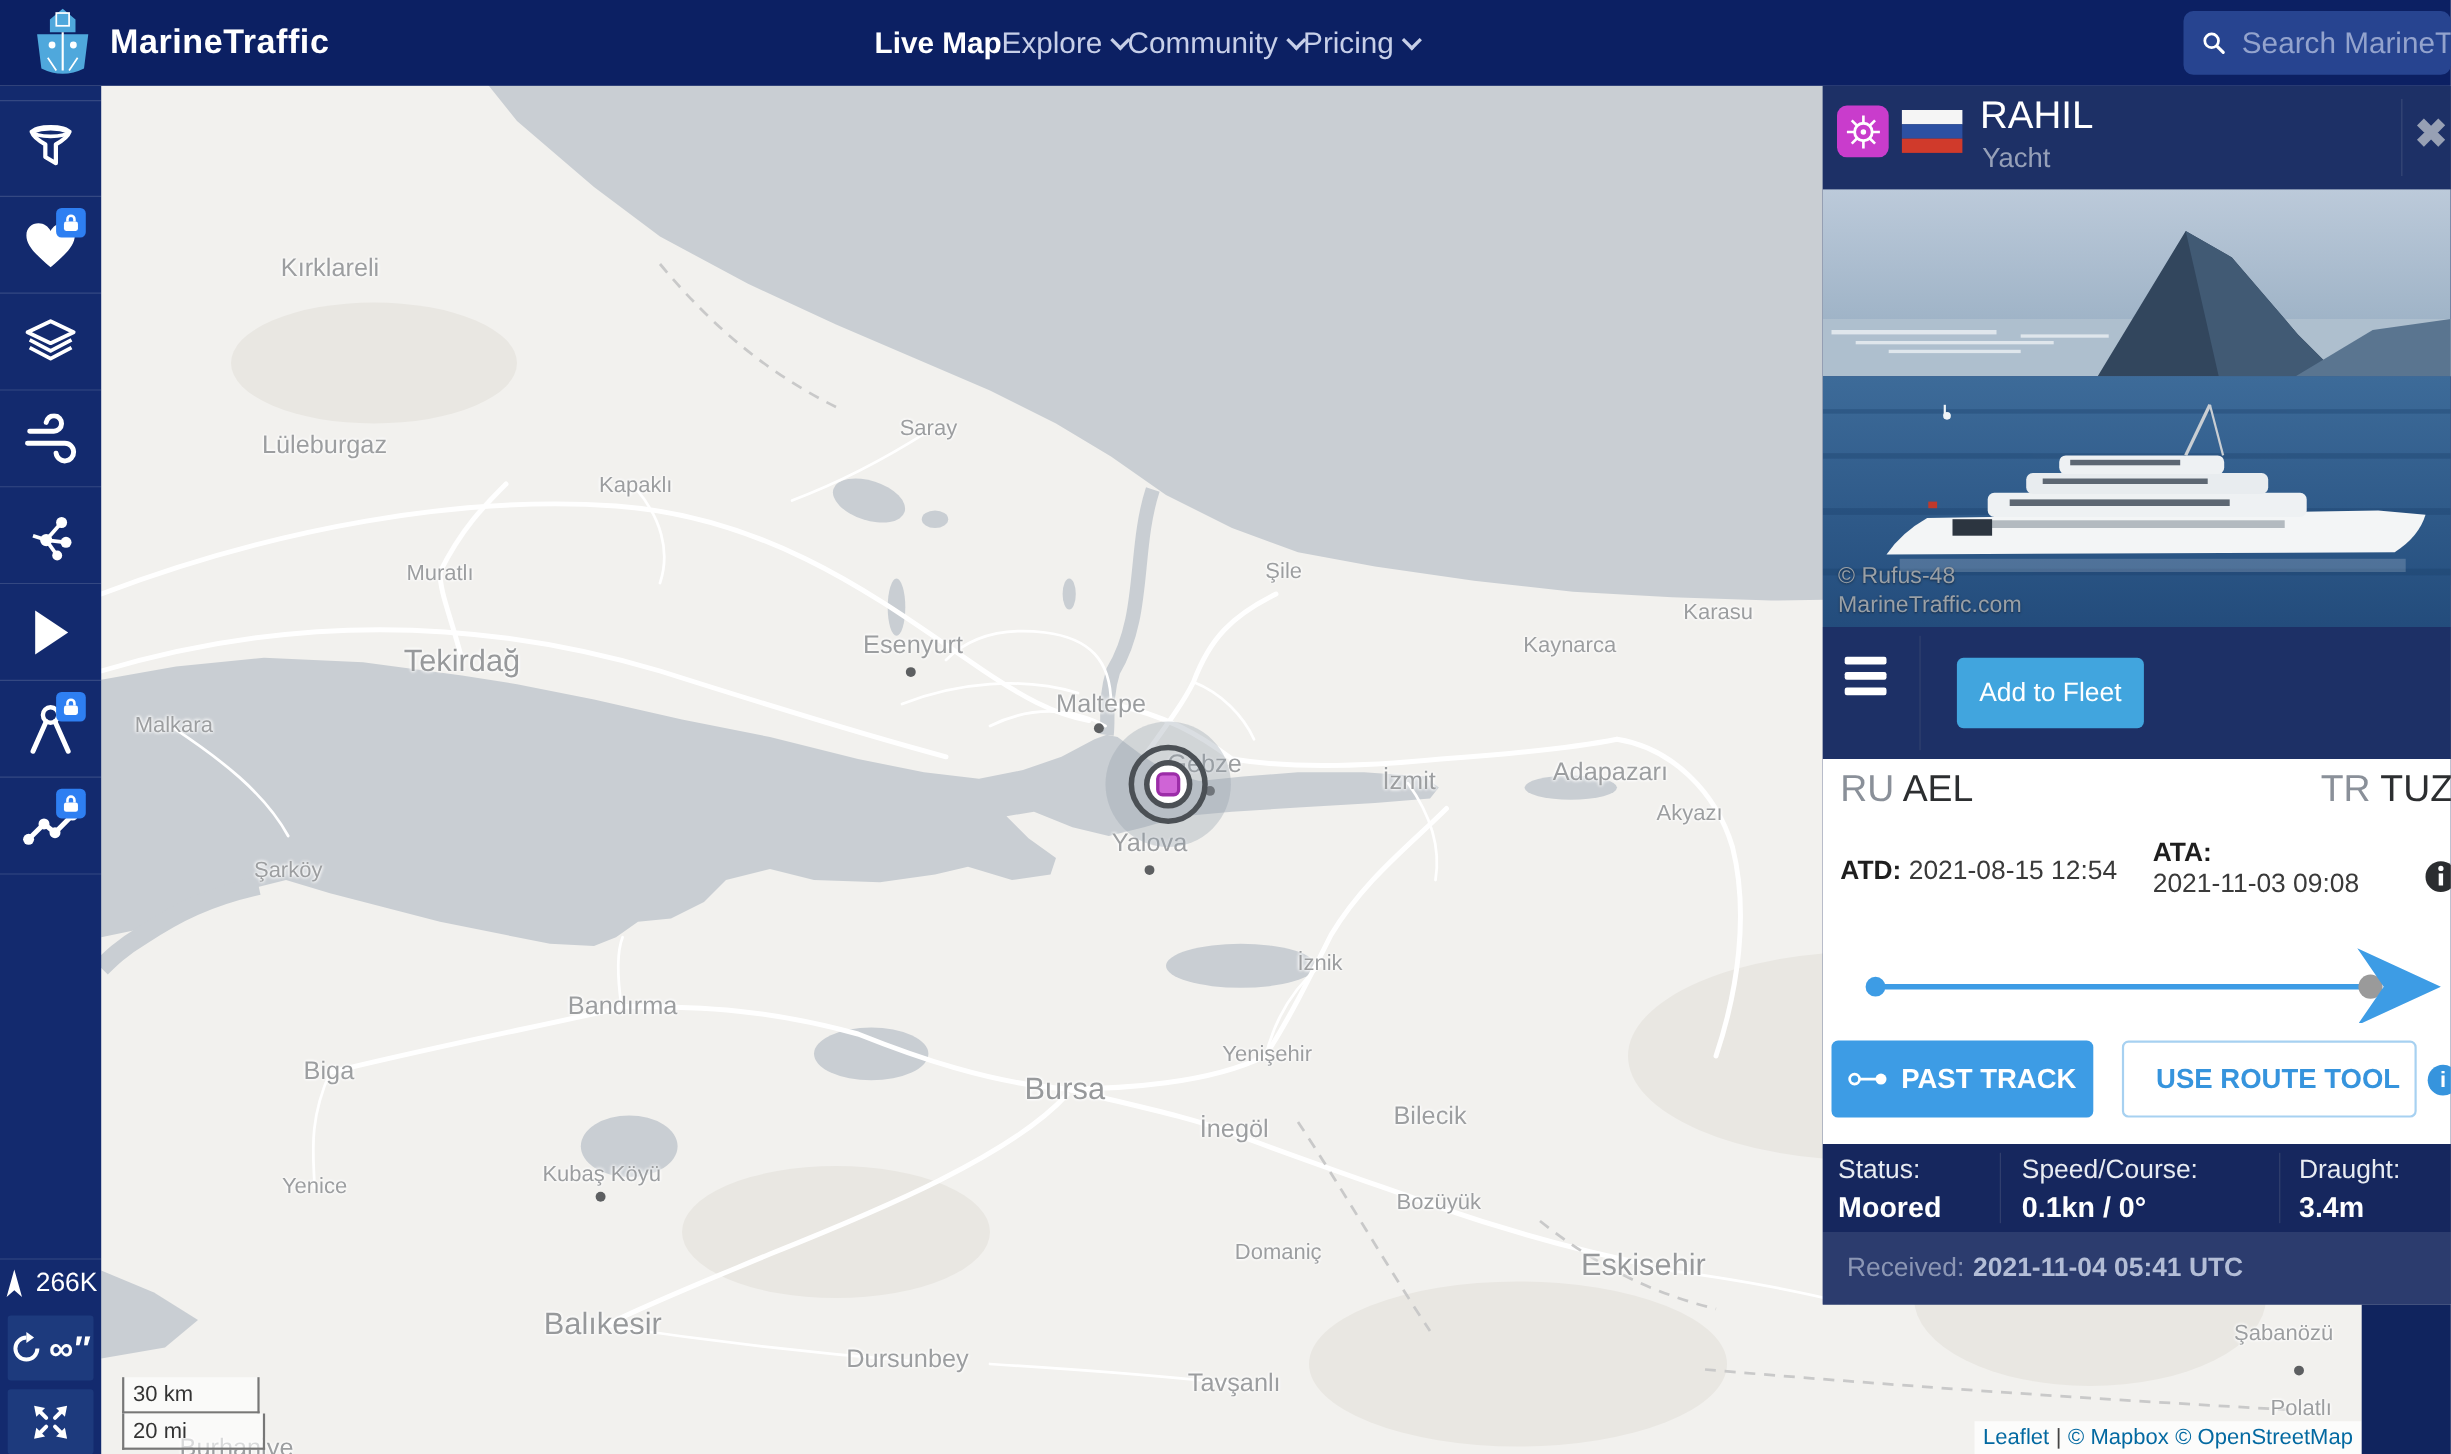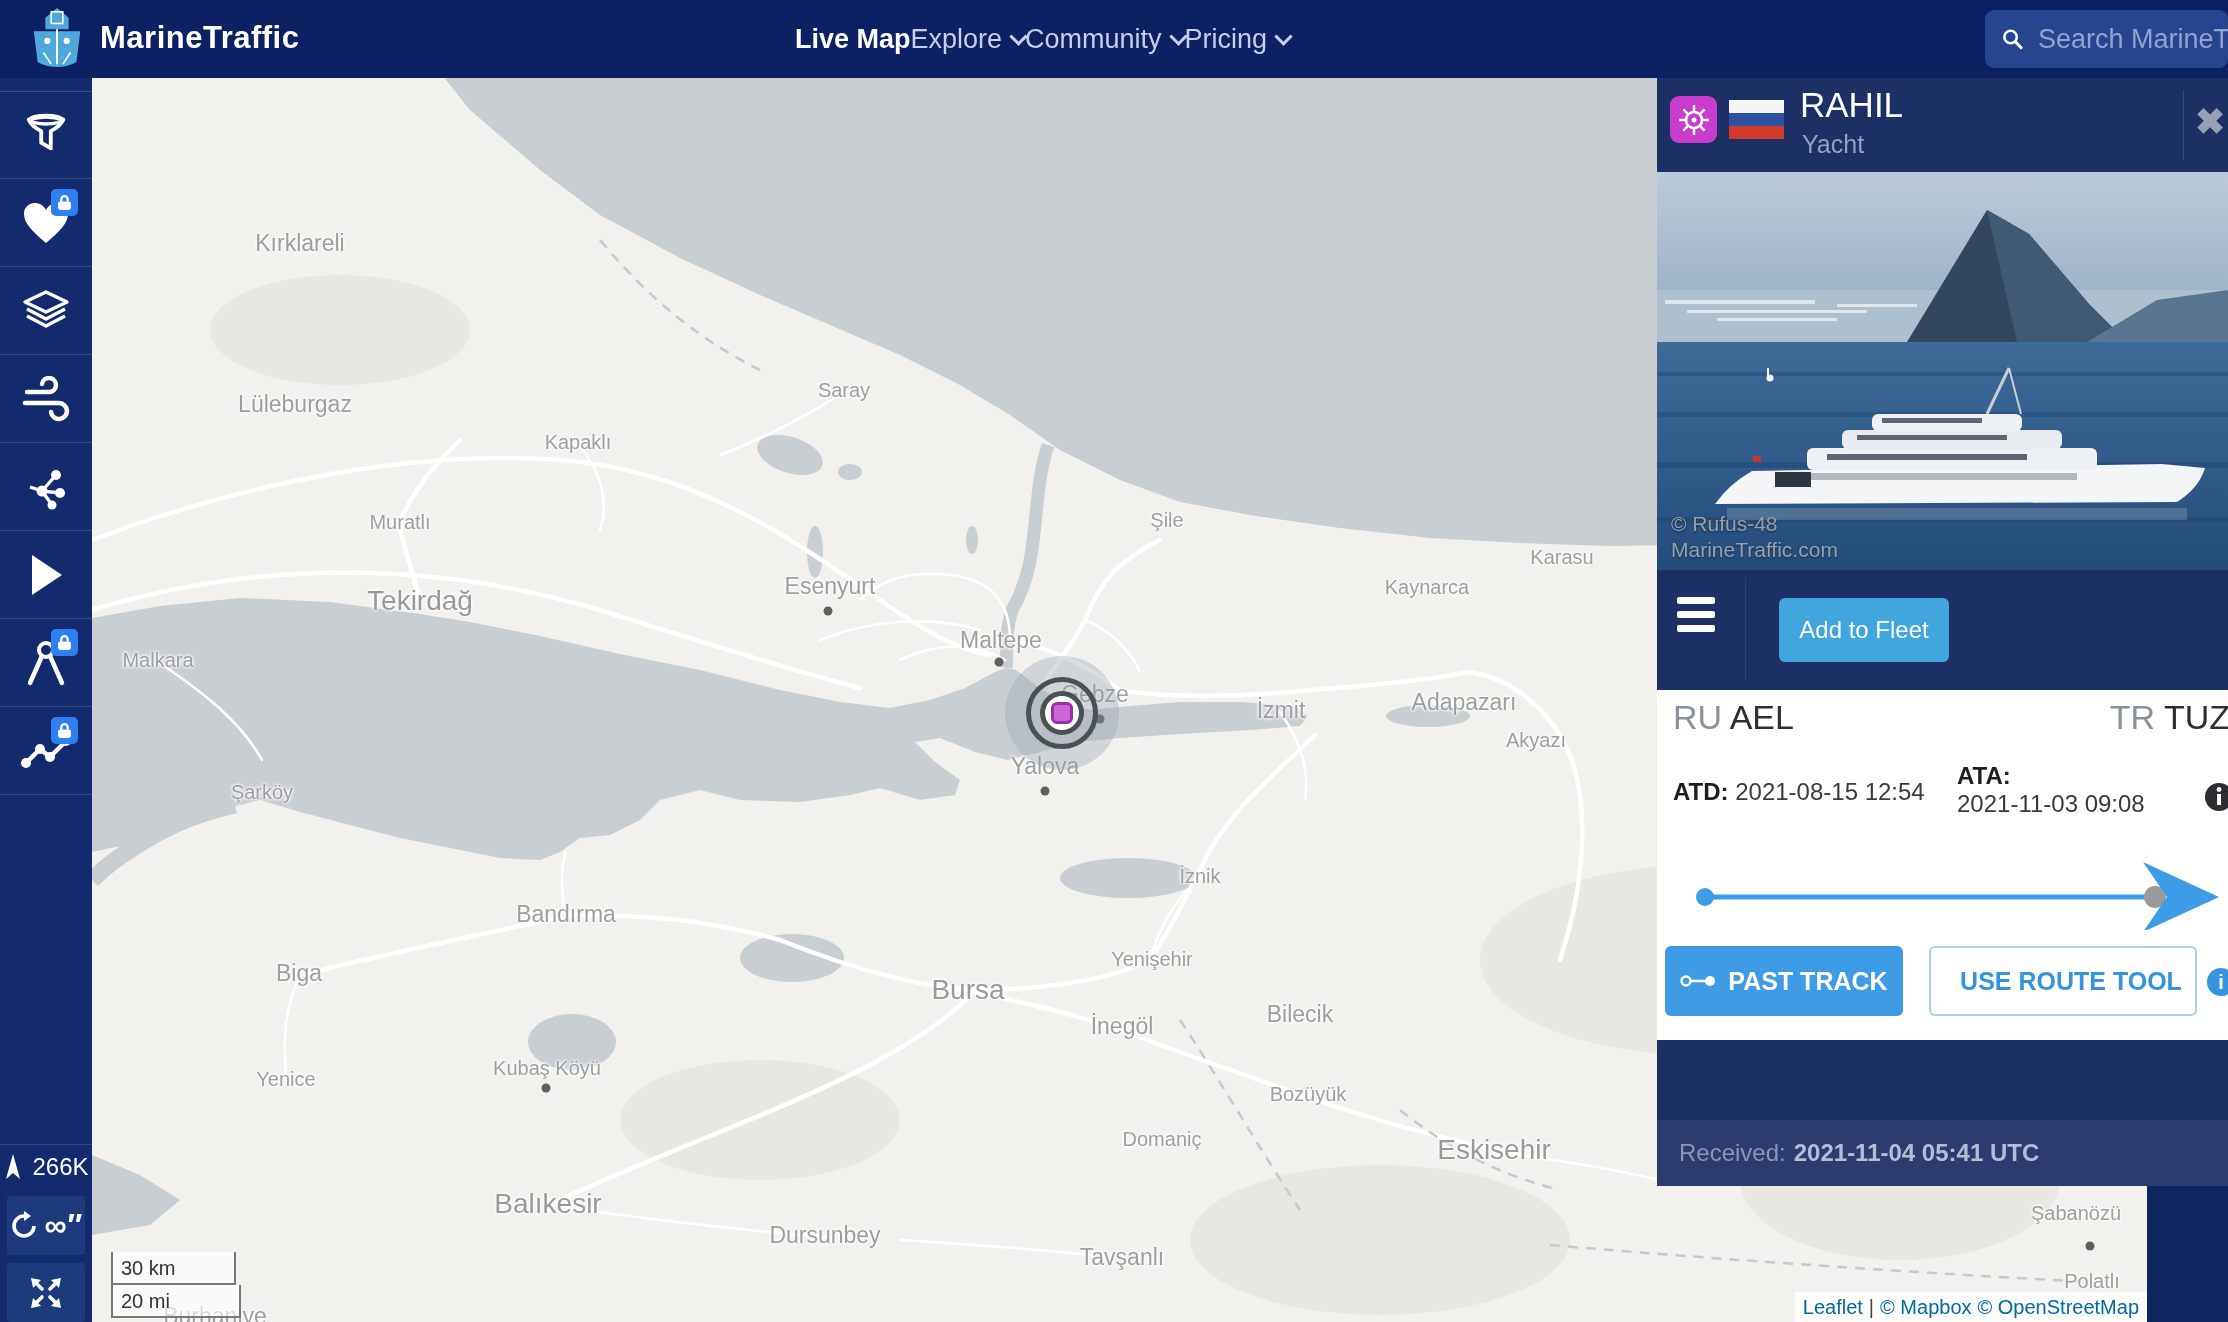--- a/index.html
+++ b/index.html
@@ -512,18 +512,34 @@
         <circle cx="6" cy="8" r="4.5" fill="none" stroke="#fff" stroke-width="2.5"></circle>
         <line x1="11" y1="8" x2="27" y2="8" stroke="#fff" stroke-width="2.5"></line>
         <circle cx="30" cy="8" r="5" fill="#fff"></circle>
       </svg>
       <span>PAST TRACK</span>
     </button>
     <button class="btn-rtool">USE ROUTE TOOL</button>
     <div class="info-blue">i</div>
   </div>
 
+  <div id="status-bar">
+    <div class="st-col" style="left:14px">
+      <div class="st-lab">Status:</div>
+      <div class="st-val">Moored</div>
+    </div>
+    <div class="st-div" style="left:161px"></div>
+    <div class="st-col" style="left:181px">
+      <div class="st-lab">Speed/Course:</div>
+      <div class="st-val">0.1kn / 0°</div>
+    </div>
+    <div class="st-div" style="left:415px"></div>
+    <div class="st-col" style="left:433px">
+      <div class="st-lab">Draught:</div>
+      <div class="st-val">3.4m</div>
+    </div>
+  </div>
 
   <div id="received-bar">
     <span>Received:</span>
     <b>2021-11-04 05:41 UTC</b>
   </div>
 </div>
 
 </body></html>

